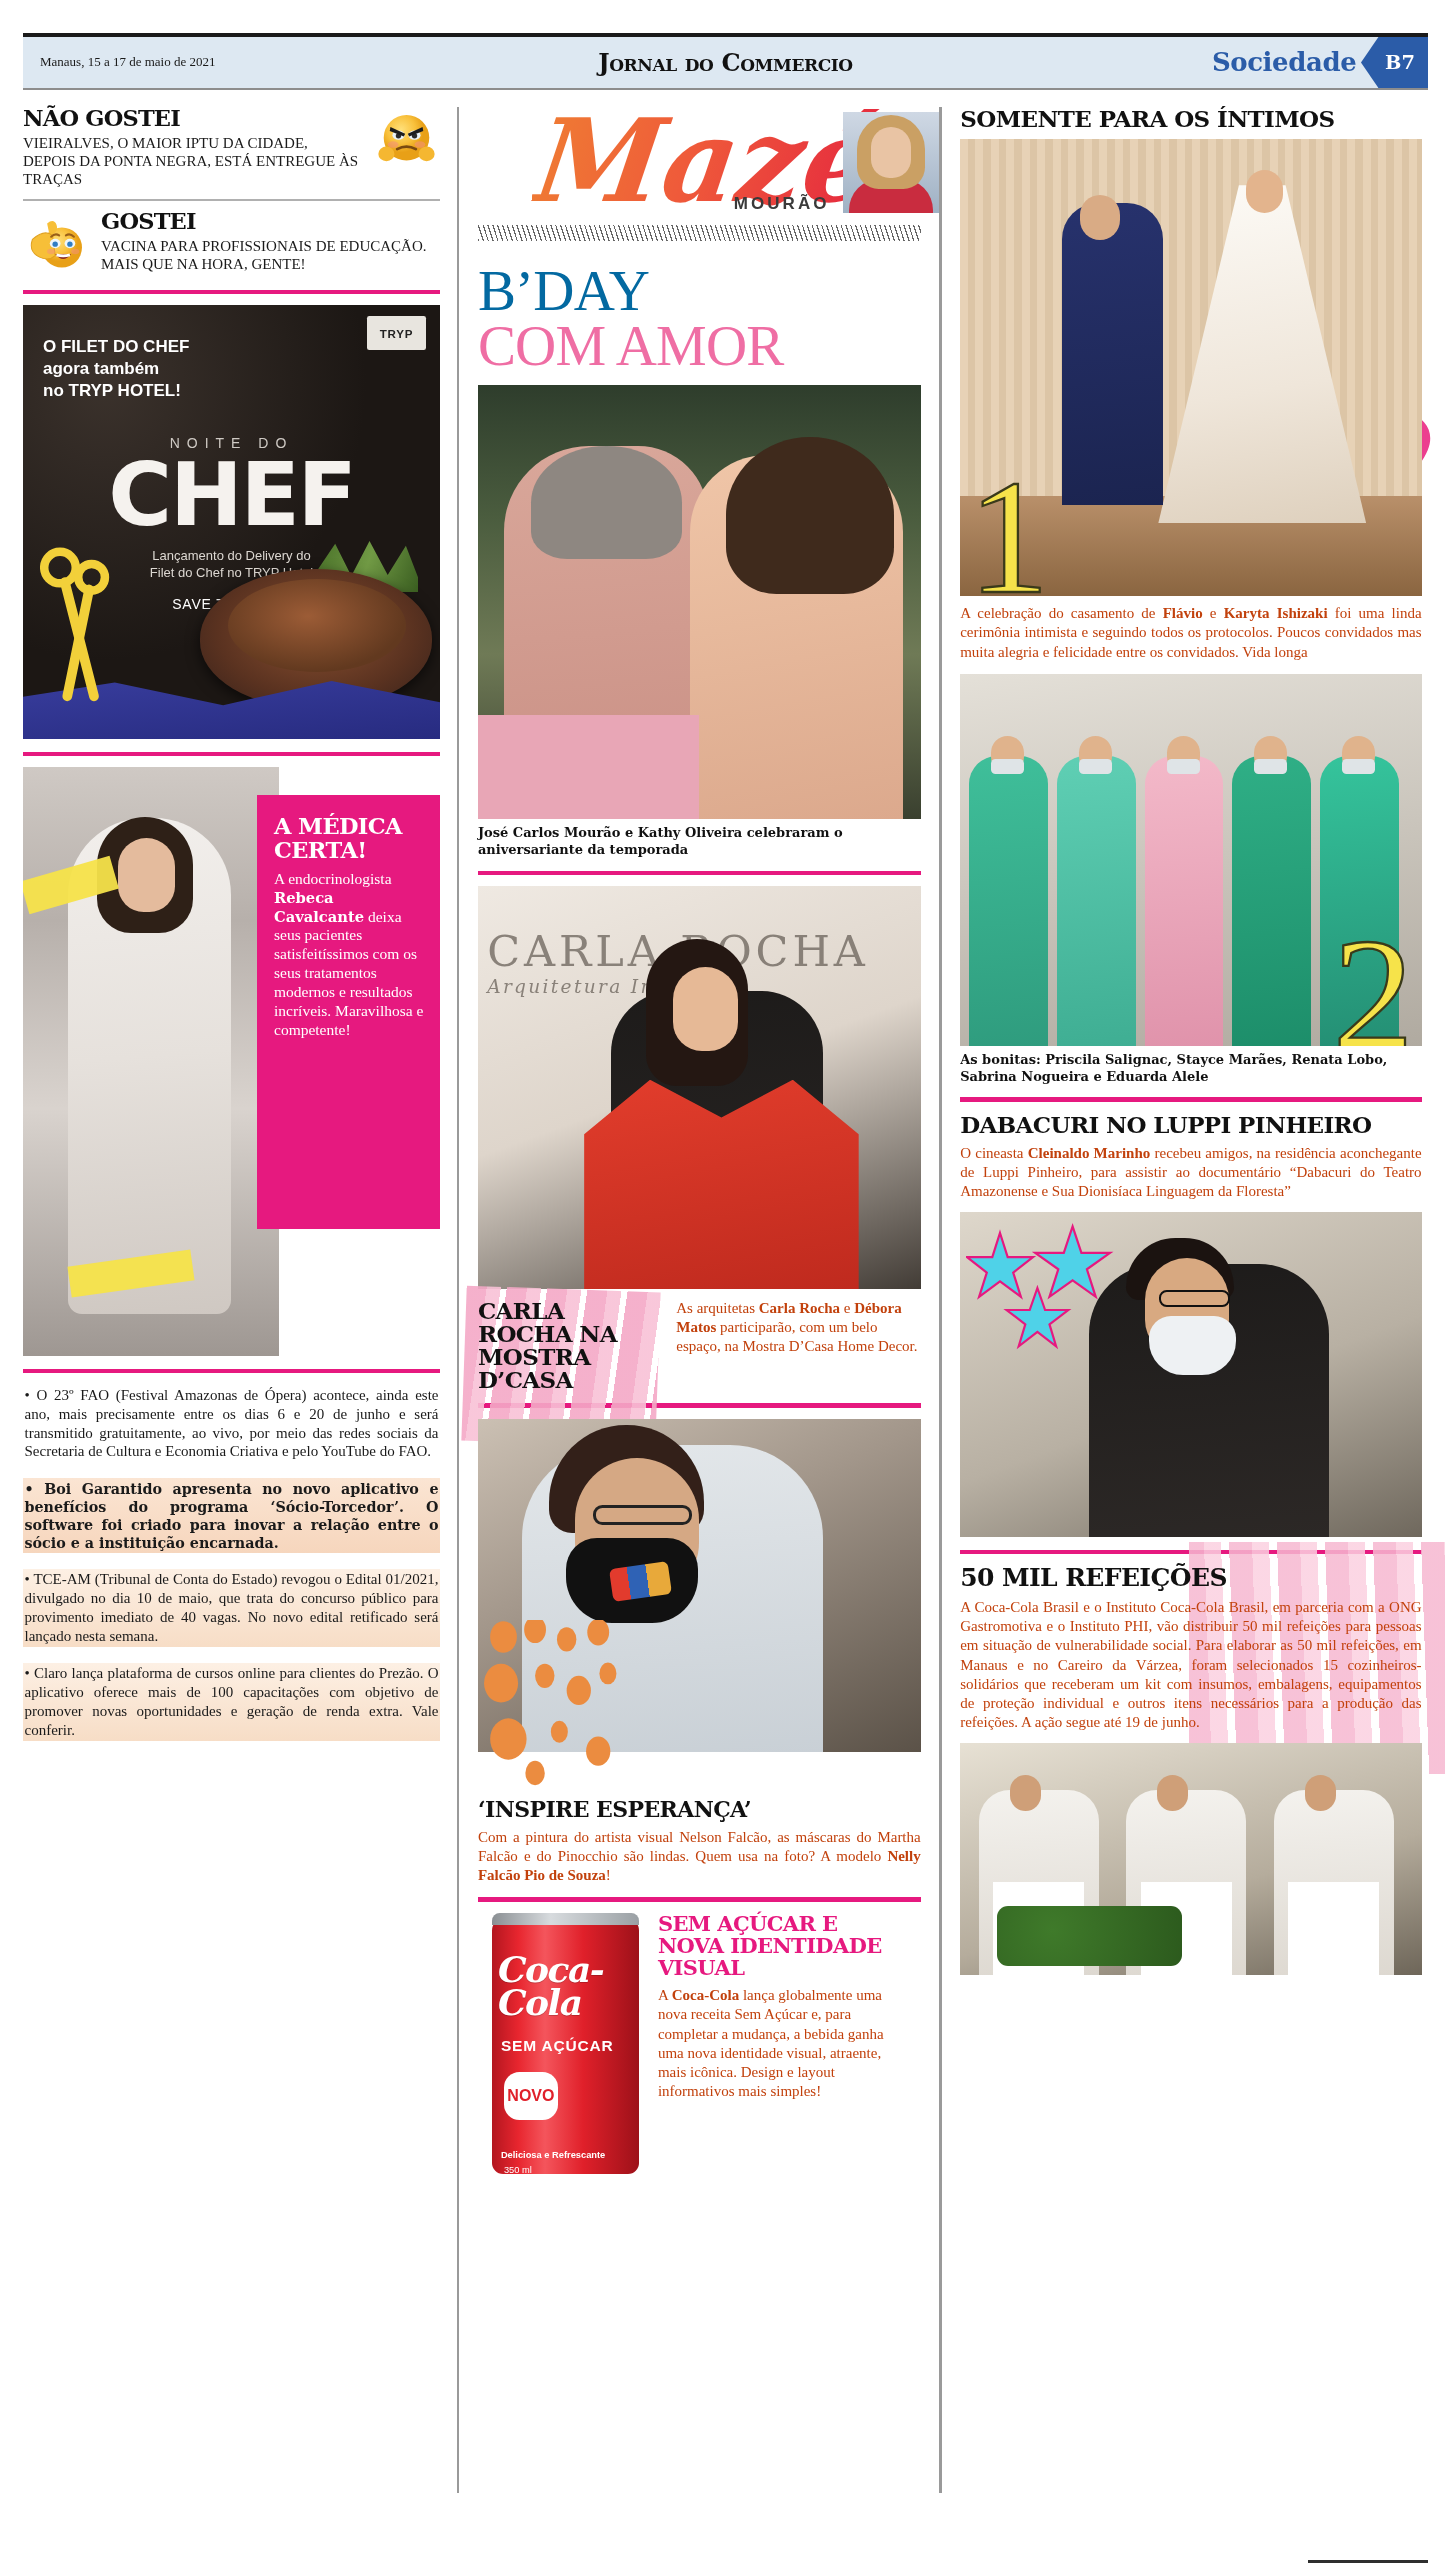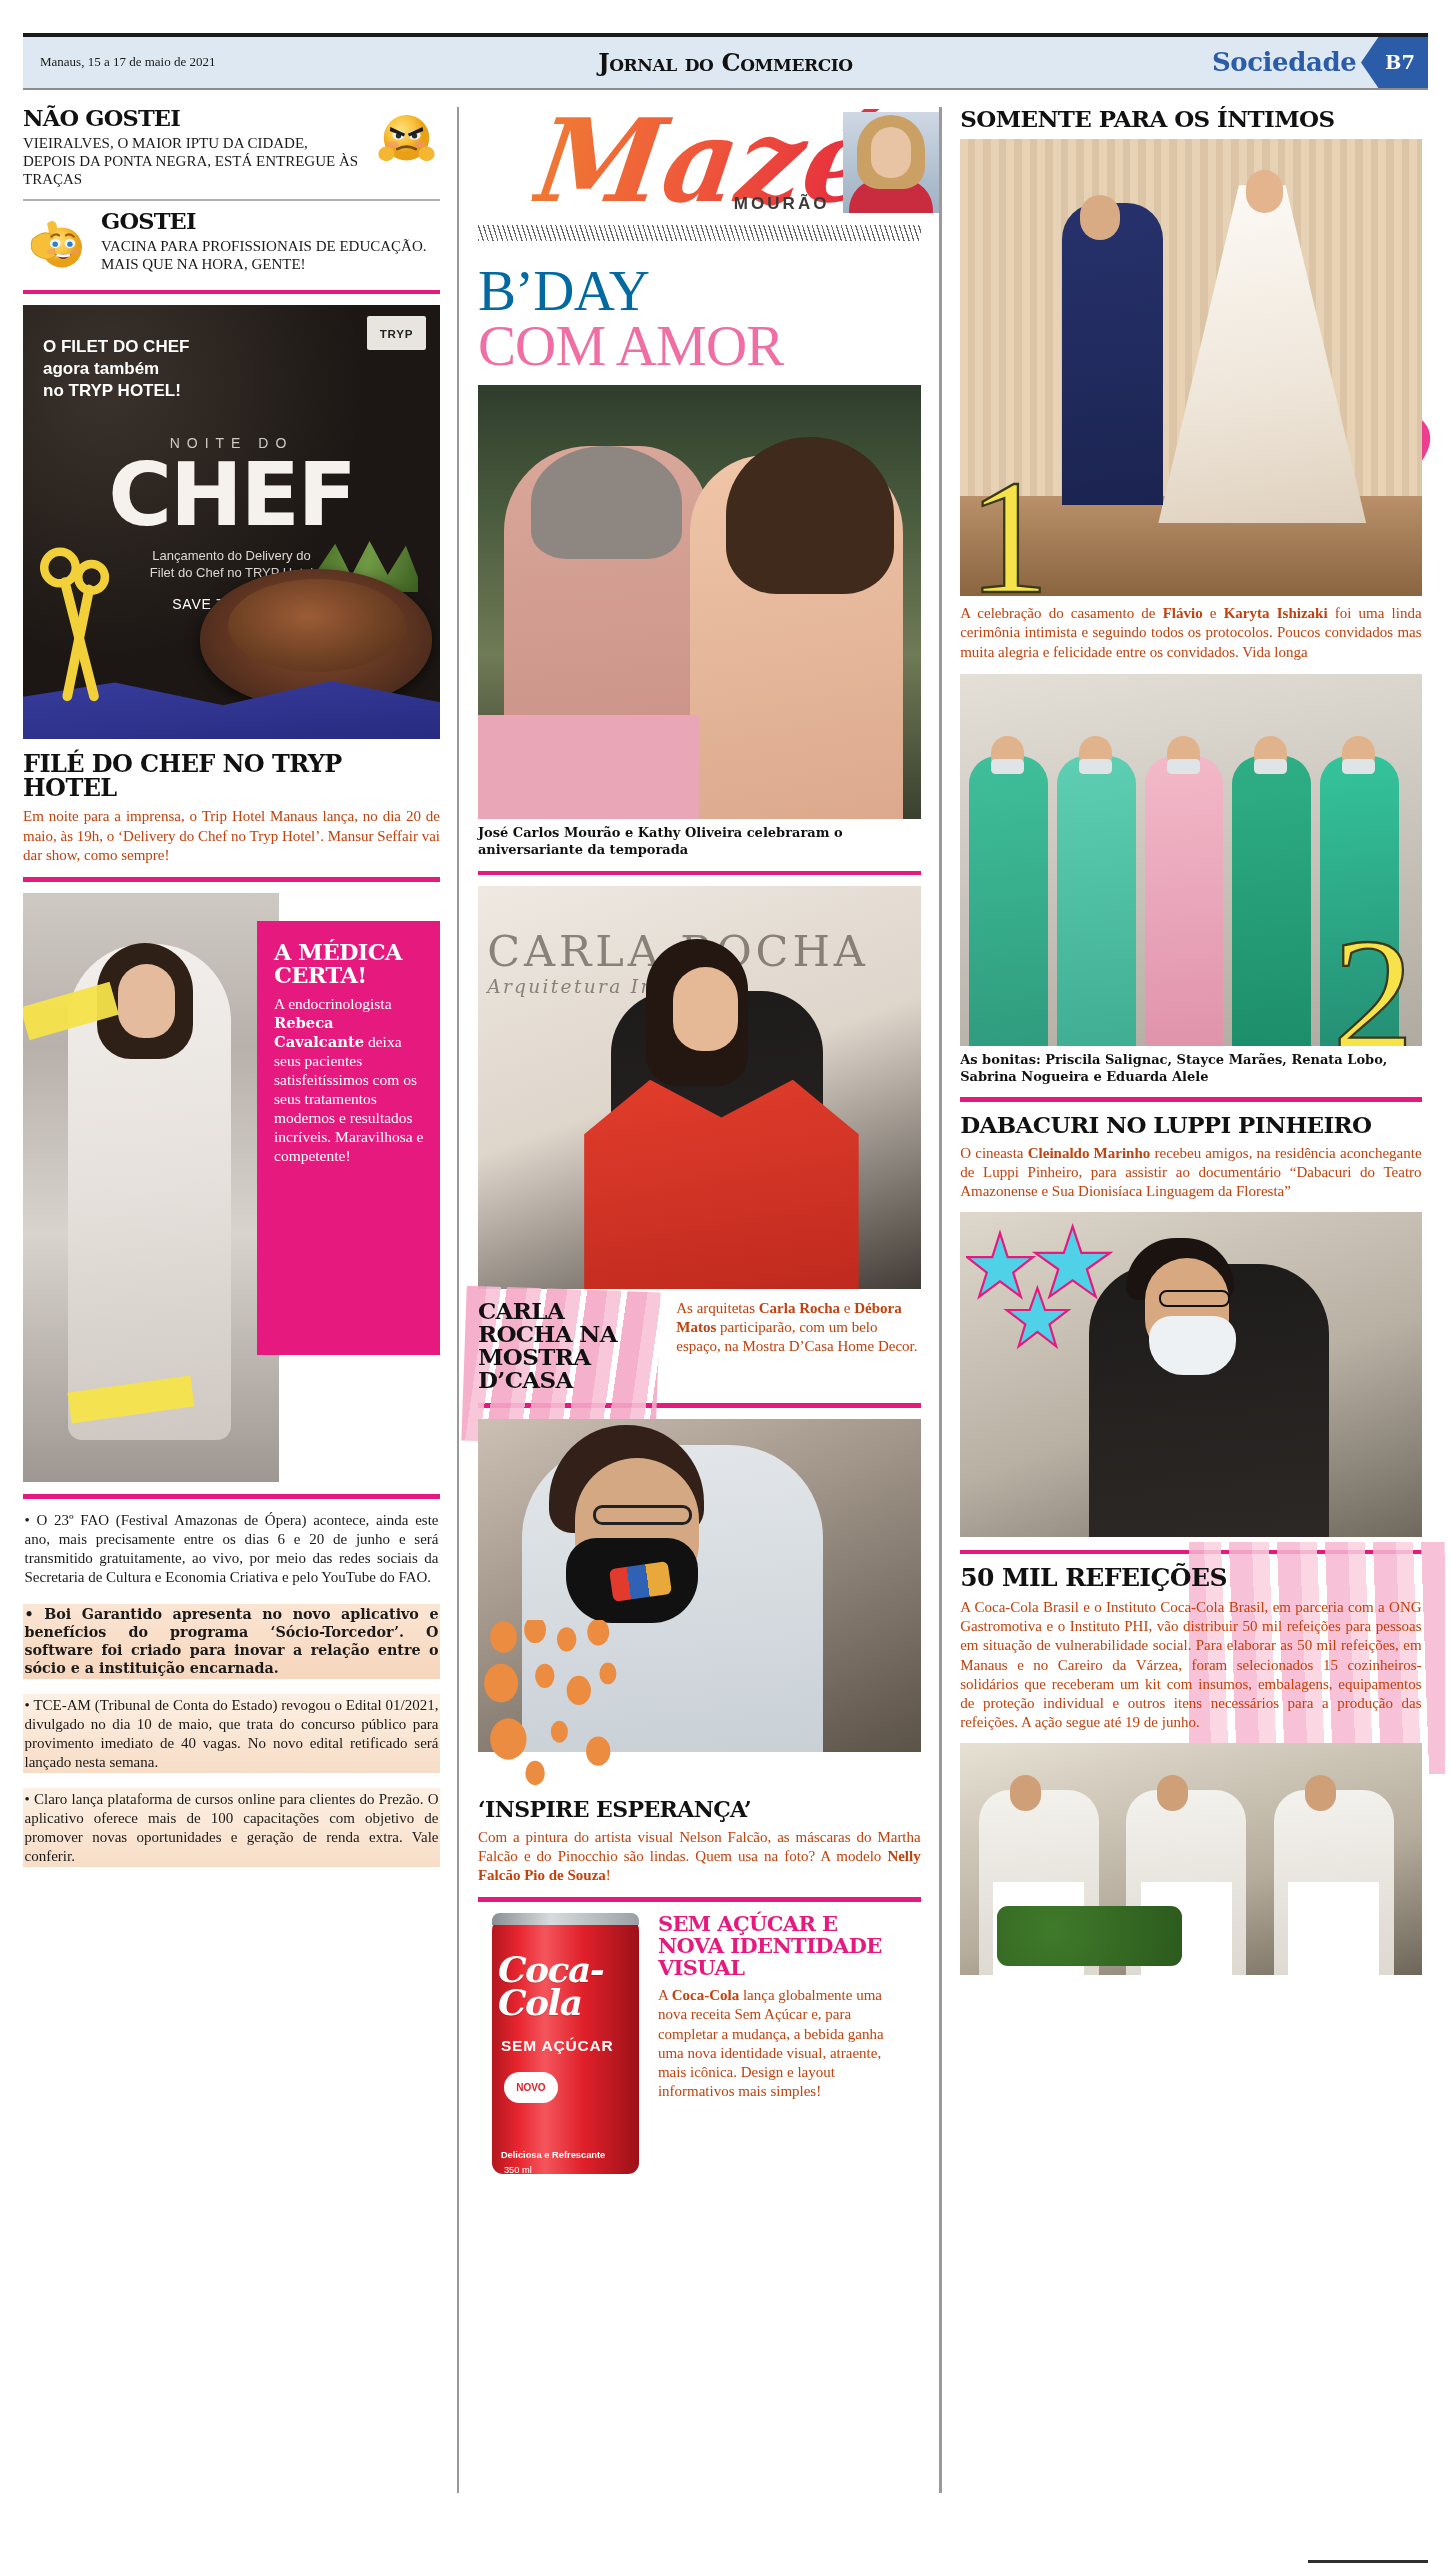--- a/index.html
+++ b/index.html
@@ -386,23 +386,23 @@
     font-family: "DejaVu Serif", serif; font-style: italic; font-weight: bold;
     font-size: 36px; color: #fff; line-height: .92; letter-spacing: -1.5px;
     text-shadow: 0 0.8px 0 rgba(0,0,0,.18);
   }
   .coke-semacucar {
     position: absolute; left: 23px; top: 124px;
     font-family: "Liberation Sans", sans-serif; font-weight: bold;
     font-size: 15.5px; color: #fff; letter-spacing: 0.8px;
   }
   .coke-novo {
-    position: absolute; left: 26px; top: 159px; width: 54px; height: 31px;
+    position: absolute; left: 26px; top: 159px; width: 54px; height: 48px;
     background: #fff; border-radius: 15.5px; color: #e0202a;
-    font-family: "Liberation Sans", sans-serif; font-weight: bold; font-size: 10px;
+    font-family: "Liberation Sans", sans-serif; font-weight: bold; font-size: 16px;
     display: flex; align-items: center; justify-content: center;
   }
   .coke-bottom-txt {
     position: absolute; left: 23px; bottom: 23px;
     font-family: "Liberation Sans", sans-serif; font-weight: bold;
     font-size: 9.3px; color: #fff; line-height: 1.3;
   }
   .coke-ml {
     position: absolute; left: 26px; bottom: 9.3px;
     font-family: "Liberation Sans", sans-serif; font-size: 9.3px; color: #fff;
@@ -623,24 +623,20 @@
         <div class="ad-scissors">
           <svg viewBox="0 0 60 140" width="74" height="170">
             <circle cx="16" cy="26" r="13" fill="none" stroke="#f2d03a" stroke-width="7"></circle>
             <circle cx="42" cy="34" r="11" fill="none" stroke="#f2d03a" stroke-width="7"></circle>
             <path d="M20 38 L44 132" stroke="#f2d03a" stroke-width="8" stroke-linecap="round"></path>
             <path d="M40 44 L22 132" stroke="#f2d03a" stroke-width="8" stroke-linecap="round"></path>
           </svg>
         </div>
       </div>
 
-      <div style="margin-top:12.4px">
-        <div class="hl-bold" style="font-size:24px;margin-bottom:7.7px">FILÉ DO CHEF NO TRYP HOTEL</div>
-        <div class="body-text">Em noite para a imprensa, o Trip Hotel Manaus lança, no dia 20 de maio, às 19h, o ‘Delivery do Chef no Tryp Hotel’. Mansur Seffair vai dar show, como sempre!</div>
-      </div>
 
       <div class="rule-pink"></div>
 
       <div class="doc-wrap">
         <div class="doc-photo">
           <div class="doc-person"></div>
           <div class="doc-hair"></div>
           <div class="doc-face"></div>
         </div>
         <div class="doc-tape-a"></div>

